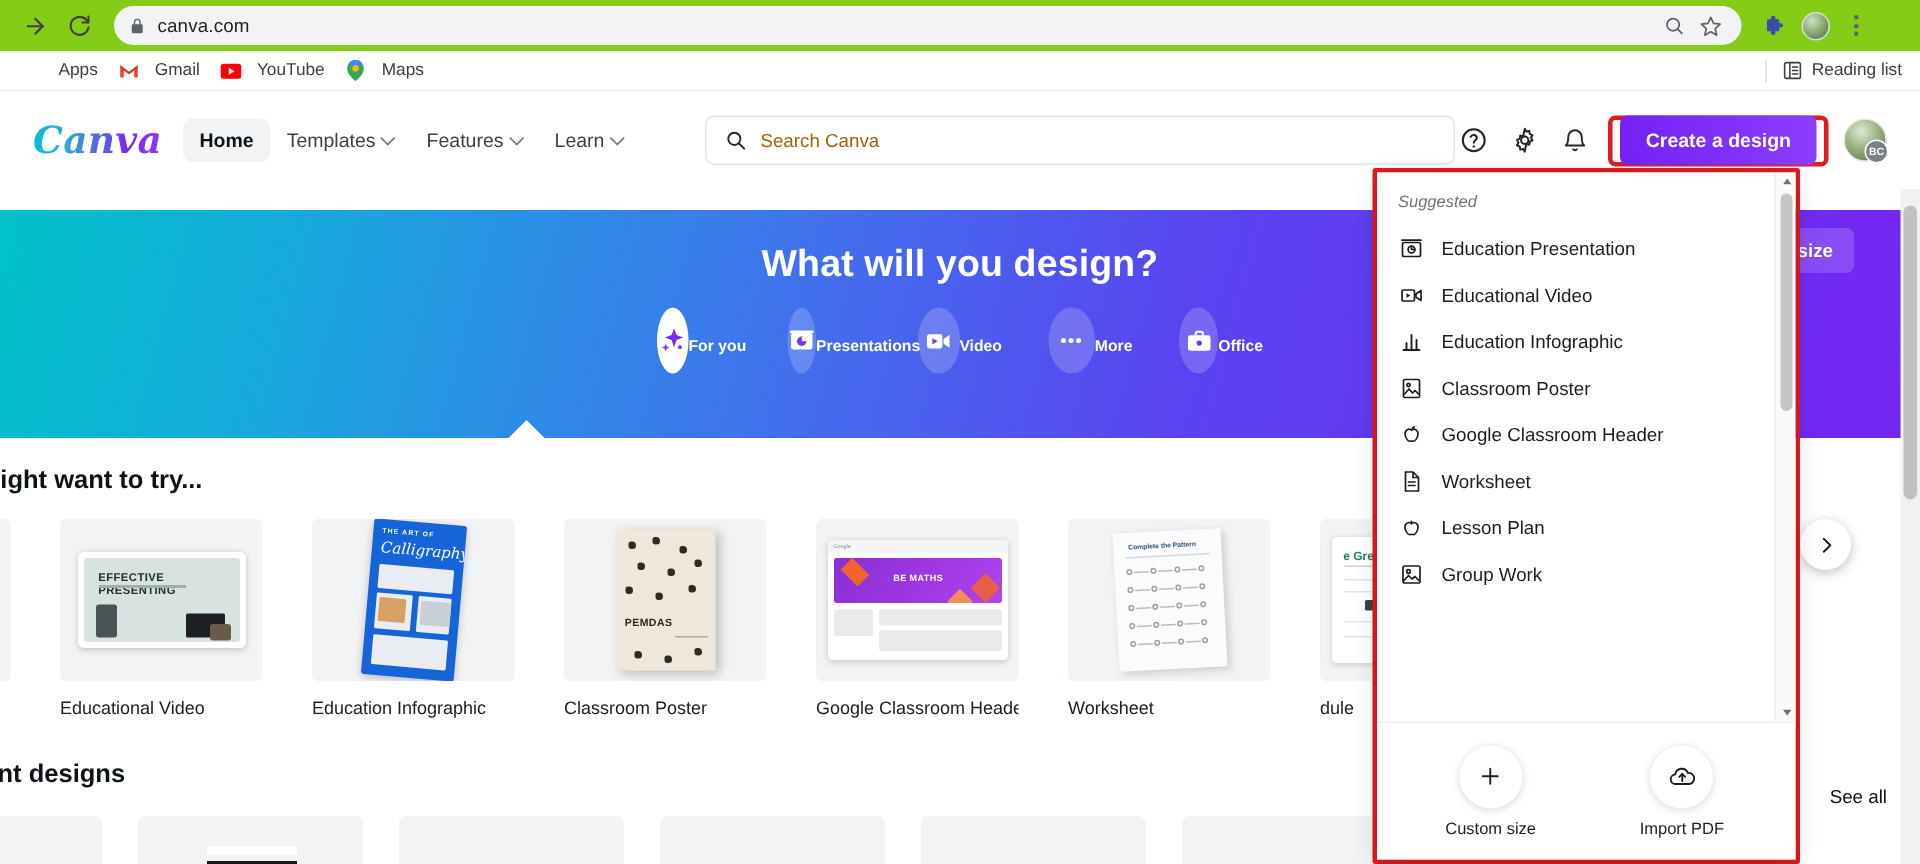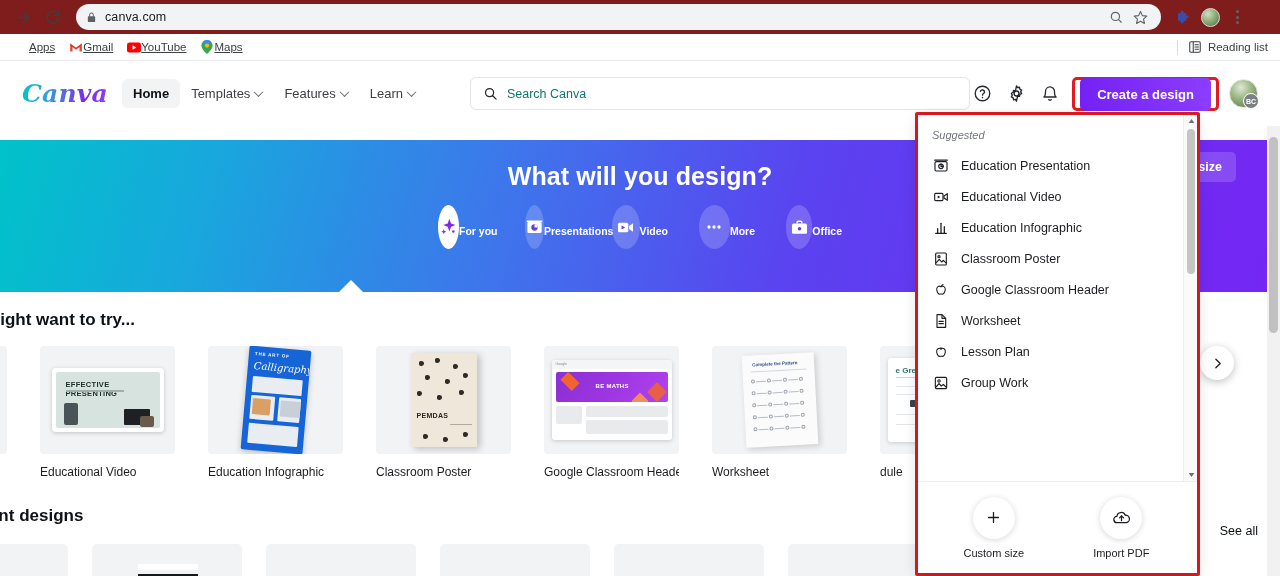--- a/index.html
+++ b/index.html
@@ -7,21 +7,21 @@
     width: 1280px; height: 576px;
     overflow: hidden;
     font-family: "Liberation Sans", sans-serif;
     background: #ffffff;
   }
   #root { position: relative; width: 1280px; height: 576px; overflow: hidden; background:#fff; }
 
   
   .browser-toolbar {
     position: absolute; left:0; top:0; width:1280px; height:34px;
-    background:#7f1d1d; display:flex; align-items:center; padding:0 10px;
+    background:#84cc16; display:flex; align-items:center; padding:0 10px;
   }
   .nav-btn {
     width:26px; height:26px; display:flex; align-items:center; justify-content:center;
     color:#3c4043; flex:0 0 auto; margin-right:4px;
   }
   .omnibox {
     flex:1 1 auto; height:26px; background:#f1f3f4; border-radius:13px;
     display:flex; align-items:center; padding:0 10px; margin:0 8px 0 6px;
     max-width: 1085px;
   }
@@ -38,21 +38,21 @@
   }
   .kebab { width:18px; display:flex; flex-direction:column; align-items:center; gap:2.5px; }
   .kebab i { width:3px; height:3px; border-radius:50%; background:#5f6368; display:block; }
 
   
   .bookmarks {
     position:absolute; left:0; top:34px; width:1280px; height:27px;
     background:#ffffff; border-bottom:1px solid #e8eaed;
     display:flex; align-items:center; padding:0 8px; font-size:11.5px; color:#3c4043;
   }
-  .bm { display:flex; align-items:center; gap:0; padding:2px 7px; border-radius:4px; white-space:nowrap;text-decoration:underline; }
+  .bm { display:flex; align-items:center; gap:10px; padding:2px 7px; border-radius:4px; white-space:nowrap; }
   .bm .bml { font-size:11.5px; color:#3c4043; }
   .bm-icon { width:14px; height:14px; display:flex; align-items:center; justify-content:center; }
   .bm-right { margin-left:auto; display:flex; align-items:center; gap:6px; padding-right:4px; }
   .bm-sep { width:1px; height:15px; background:#dadce0; margin-right:4px; }
 
   
   .canva-header {
     position:absolute; left:0; top:61px; width:1280px; height:65px;
     background:#ffffff; display:flex; align-items:center; padding:0 22px;
     z-index:5;
@@ -67,21 +67,21 @@
     display:flex; align-items:center; gap:5px; font-size:13px; color:#3d3f45;
     padding:7px 11px; border-radius:6px; font-weight:400; white-space:nowrap;
   }
   .nav-item.active { background:#f2f3f5; font-weight:700; color:#0d1216; }
   .caret { display:inline-block; width:7px; height:7px; border-right:1.4px solid #6b6f76; border-bottom:1.4px solid #6b6f76; transform:rotate(45deg) translate(-1px,-1px); }
   .canva-search {
     width:555px; height:33px; margin:0 auto 0 44px; background:#fff;
     border:1px solid #e3e4e7; border-radius:6px; display:flex; align-items:center;
     padding:0 12px; gap:9px;
   }
-  .canva-search .ph { font-size:12.5px; color:#0f766e; }
+  .canva-search .ph { font-size:12.5px; color:#a16207; }
   .head-right { display:flex; align-items:center; gap:10px; margin-left:auto; }
   .hicon { width:24px; height:24px; display:flex; align-items:center; justify-content:center; color:#23272c; }
   .create-btn {
     background:linear-gradient(90deg,#7521f5 0%,#8b3dff 100%);
     color:#fff; font-size:13px; font-weight:700; border-radius:5px;
     padding:9px 17px; white-space:nowrap;
   }
   .create-wrap { position:relative; padding:5px; border:3px solid #e01b22; border-radius:5px; }
   .user-avatar { position:relative; width:29px; height:29px; border-radius:50%;
     background:radial-gradient(circle at 40% 28%, #dfe8d5 0%, #9fba86 40%, #53713f 100%);

